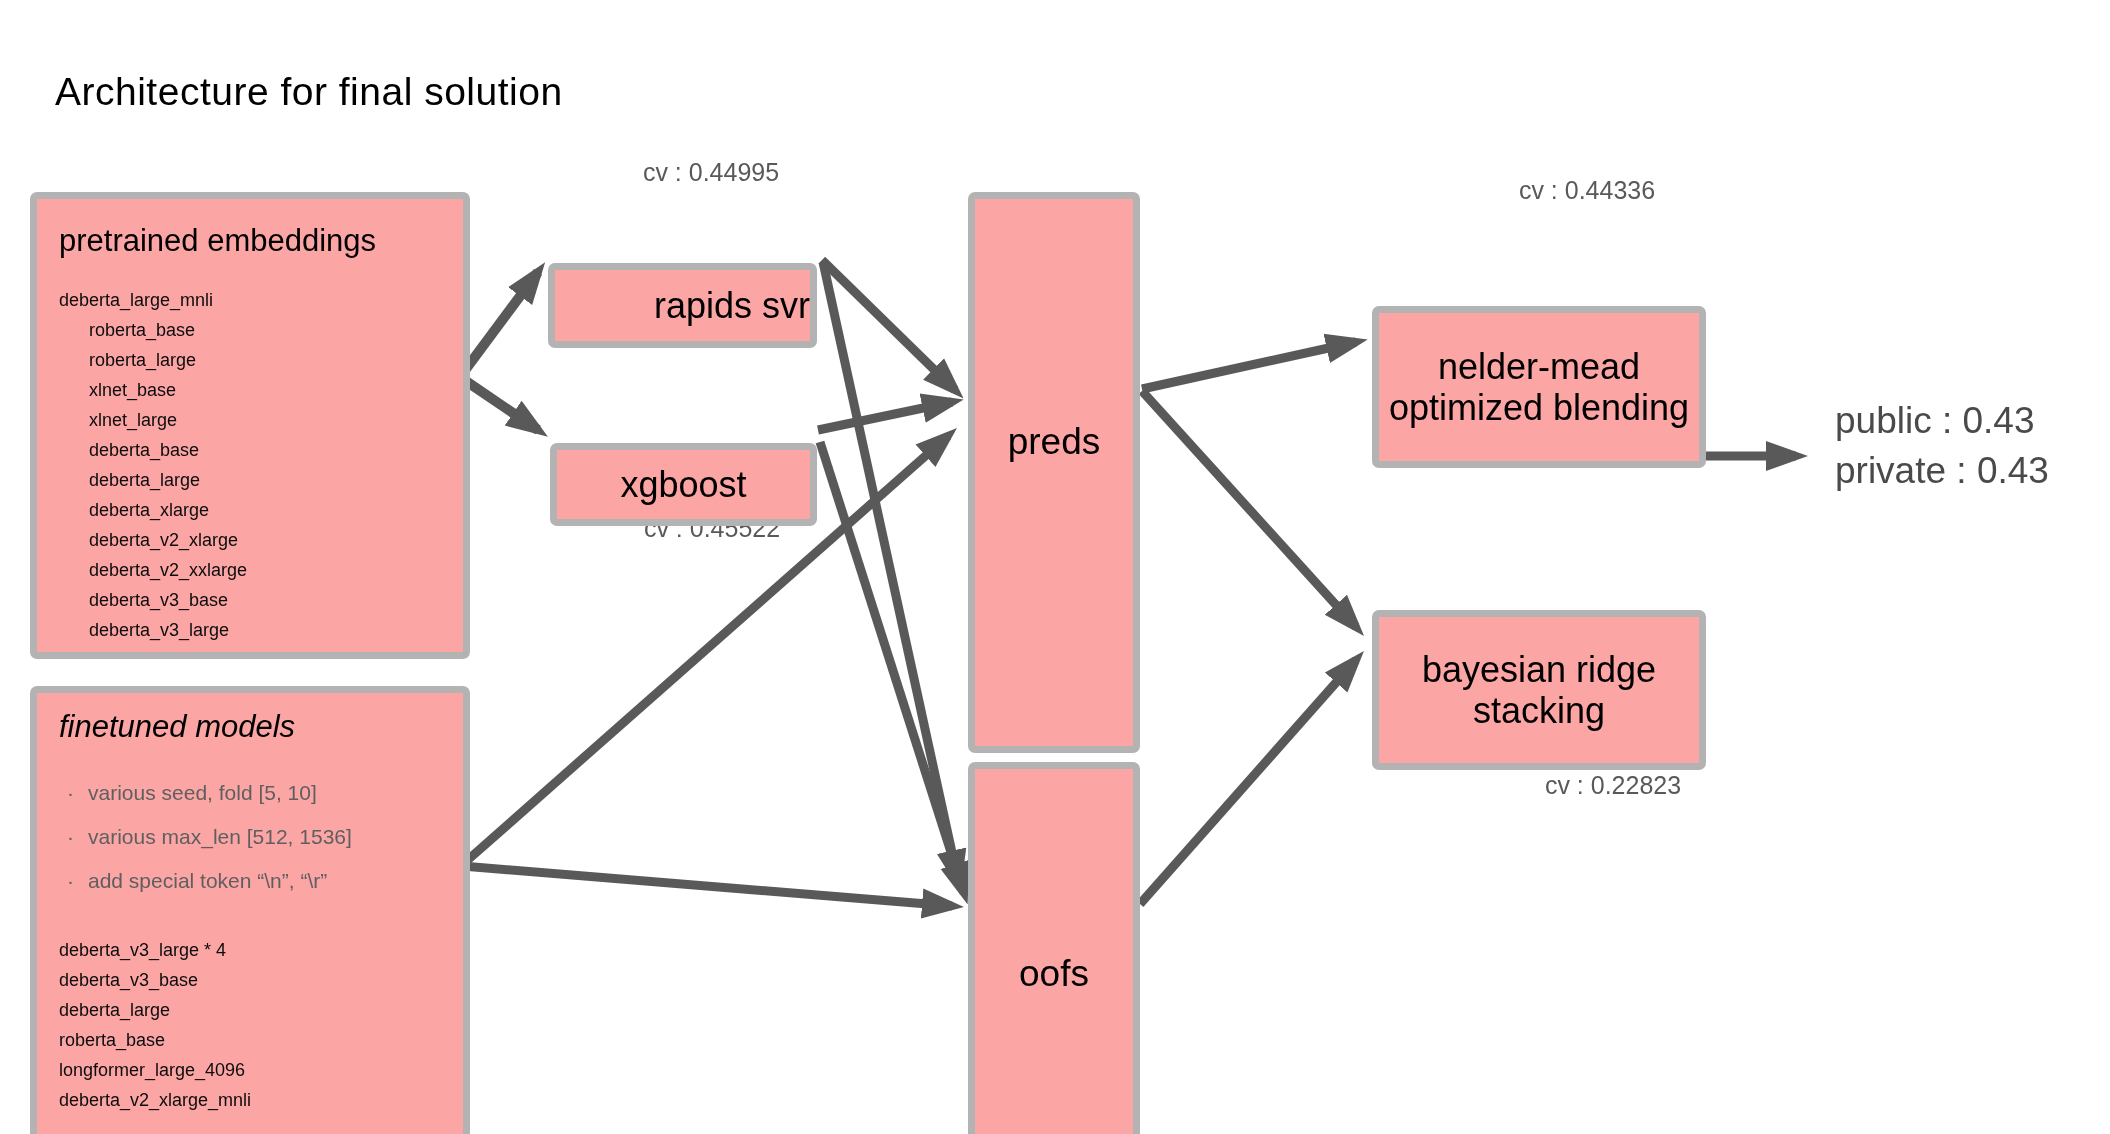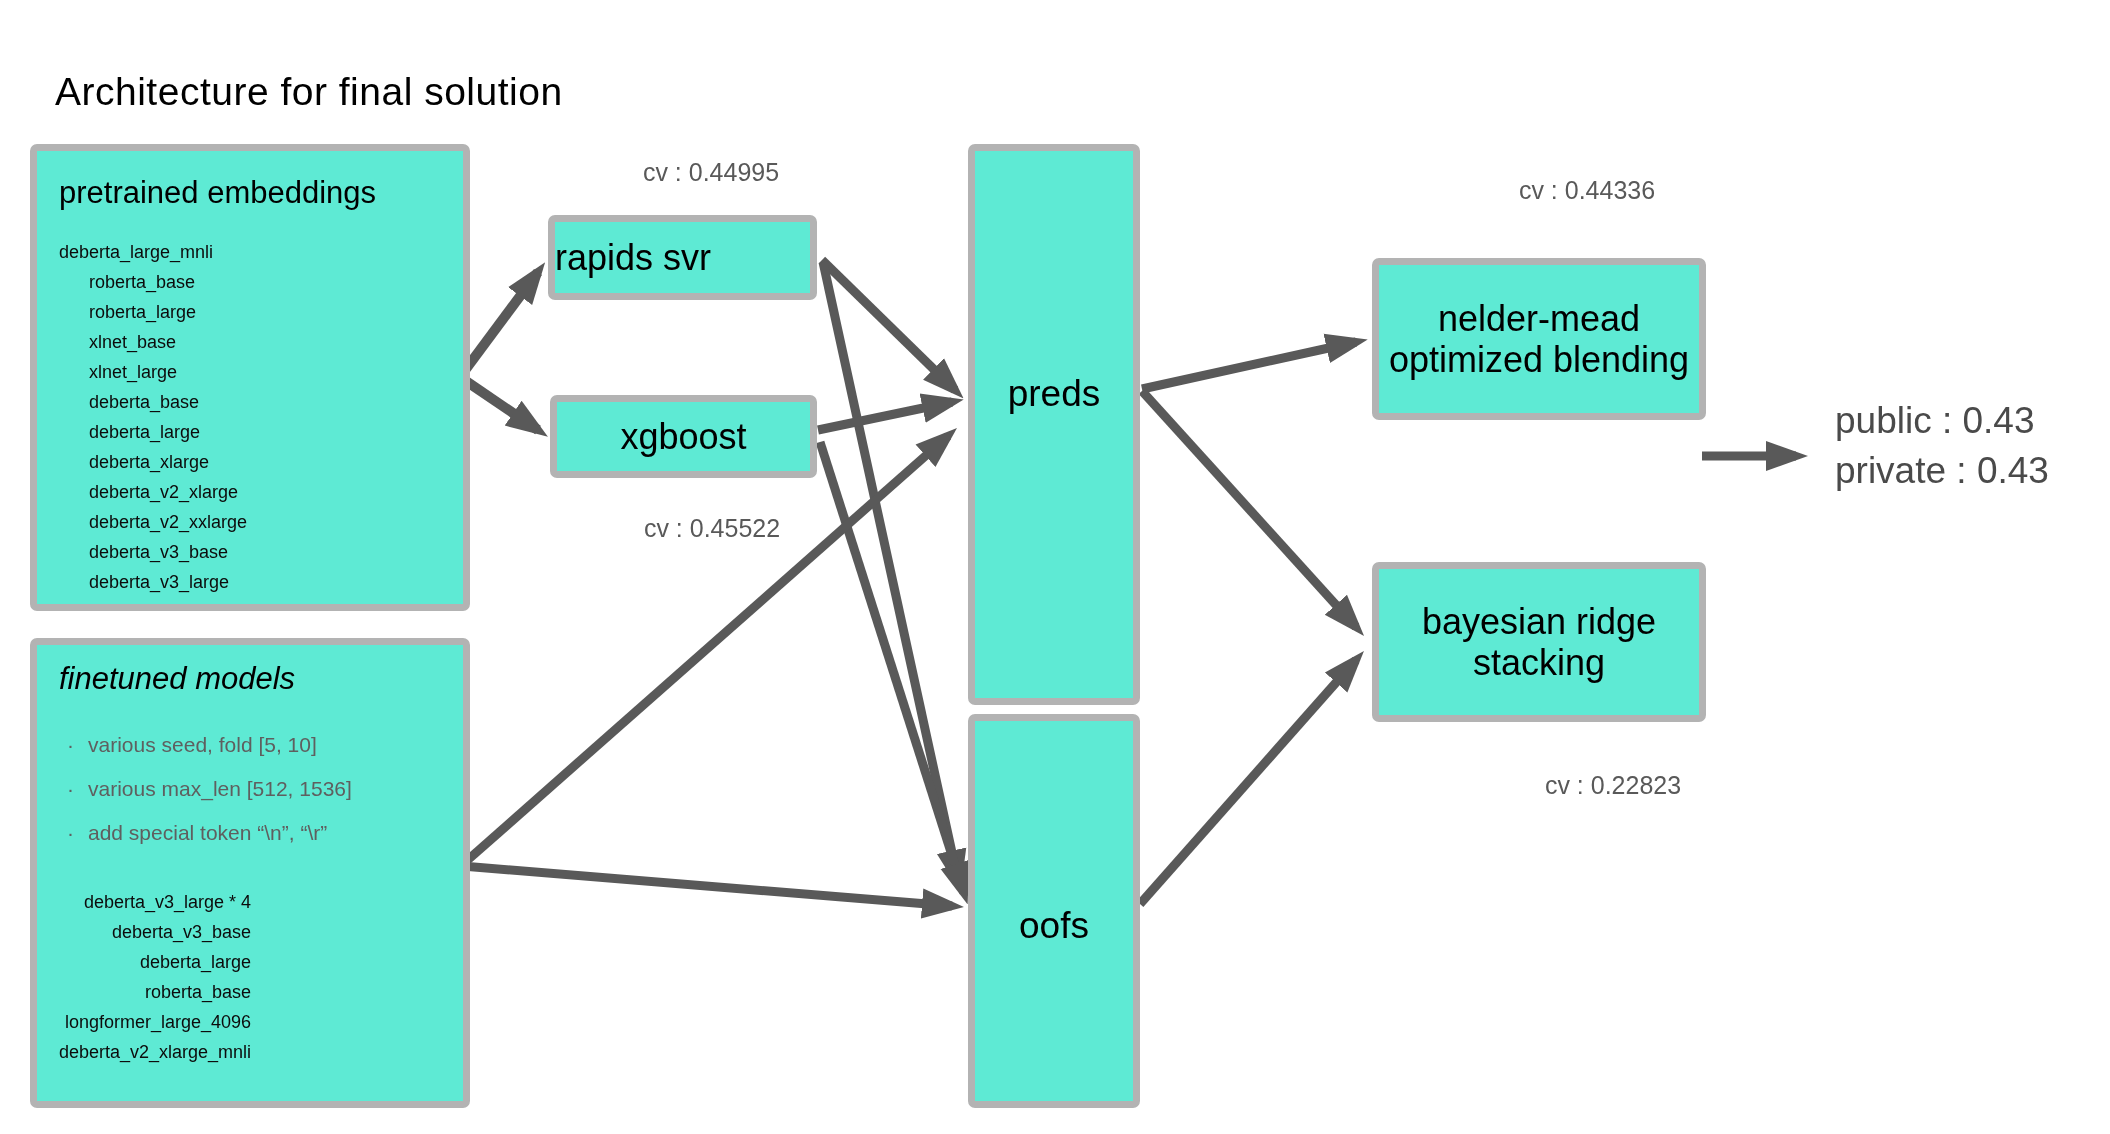--- a/index.html
+++ b/index.html
@@ -3,37 +3,38 @@
 <meta charset="utf-8">
 <style>
   html,body{margin:0;padding:0;background:#ffffff;}
   #canvas{
     position:relative;width:2110px;height:1134px;background:#ffffff;
     font-family:"Liberation Sans","DejaVu Sans",sans-serif;overflow:hidden;
   }
   .abs{position:absolute;}
   #title{left:55px;top:70px;font-size:39px;color:#000;letter-spacing:0.5px;}
   .gbox{
-    position:absolute;background:#5eead4;border:7px solid #b3b3b3;border-radius:7px;
+    position:absolute;background:#fca5a5;border:7px solid #b3b3b3;border-radius:7px;
     box-sizing:border-box;
+    margin-top:48px;
   }
   
   #pretrained-box{left:30px;top:144px;width:440px;height:467px;}
   #finetuned-box{left:30px;top:638px;width:440px;height:470px;}
   .box-heading{position:absolute;left:22px;font-size:31px;color:#000;white-space:nowrap;}
   #pretrained-heading{top:24px;}
   #finetuned-heading{top:16px;font-style:italic;}
   .model-list{position:absolute;left:22px;font-size:18px;line-height:30px;color:#0c0c0c;white-space:nowrap;}
   #pretrained-list{top:86px;}
   #pretrained-list > div:not(:first-child){padding-left:30px;}
-  #finetuned-list{top:242px;text-align:right;}
+  #finetuned-list{top:242px;}
   .bullets{position:absolute;left:30px;top:78px;font-size:21px;color:#5f5f5f;}
   .bullet-row{display:flex;gap:14px;height:44px;align-items:center;white-space:pre;}
   
-  #rapids-box{left:548px;top:215px;width:269px;height:85px;display:flex;align-items:center;justify-content:flex-start;}
+  #rapids-box{left:548px;top:215px;width:269px;height:85px;display:flex;align-items:center;justify-content:flex-end;}
   #xgboost-box{left:550px;top:395px;width:267px;height:83px;display:flex;align-items:center;justify-content:center;}
   .node-label{font-size:36px;color:#000;white-space:nowrap;}
   
   #preds-box{left:968px;top:144px;width:172px;height:561px;}
   #oofs-box{left:968px;top:714px;width:172px;height:394px;}
   .vlabel{position:absolute;left:0;width:100%;text-align:center;font-size:37px;color:#000;}
   #preds-label{top:222px;}
   #oofs-label{top:184px;}
   
   #nelder-box{left:1372px;top:258px;width:334px;height:162px;display:flex;align-items:center;justify-content:center;}

